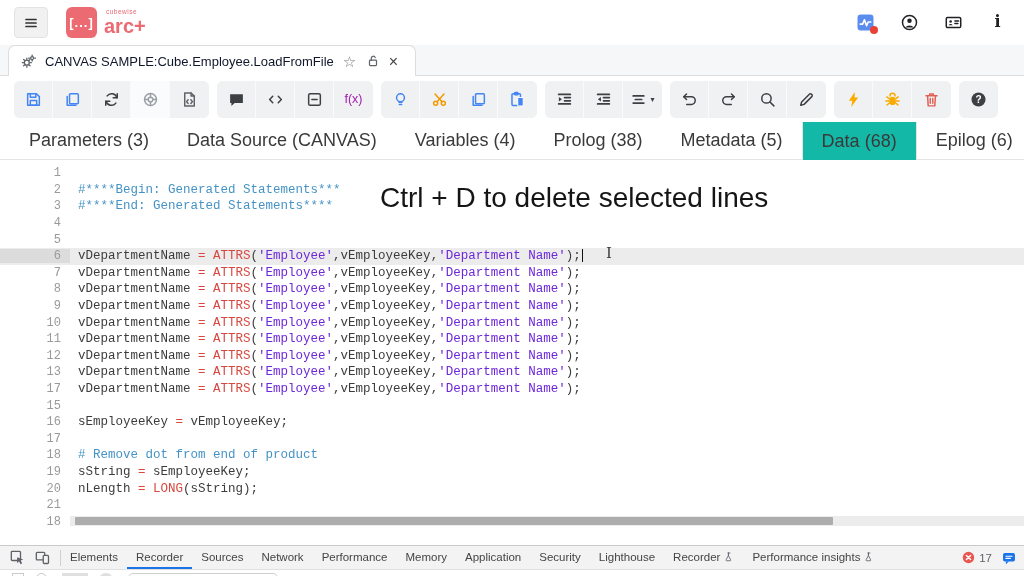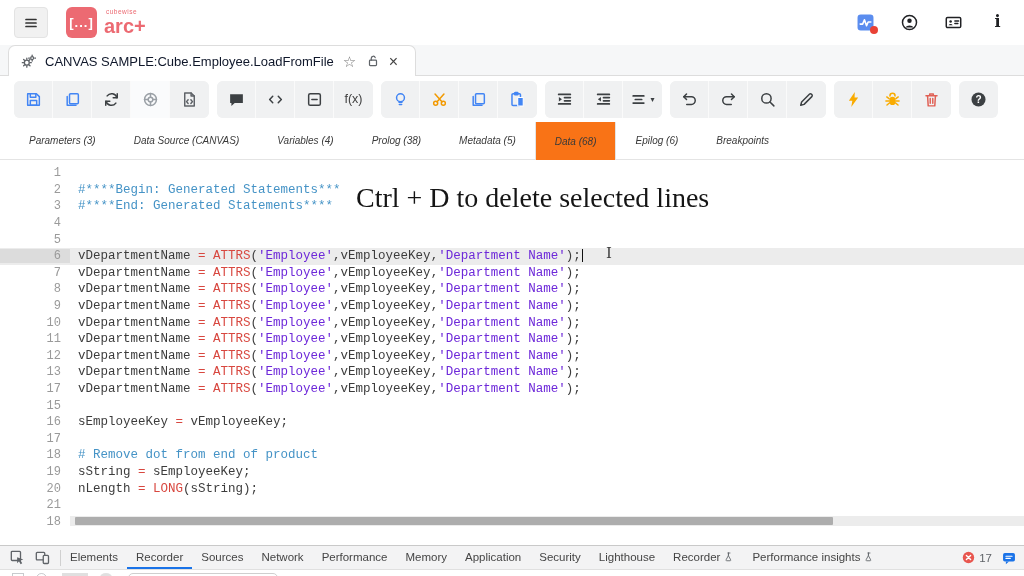--- a/index.html
+++ b/index.html
@@ -38,40 +38,40 @@
     justify-content:center; gap:2px; cursor:pointer; border-right:1px solid #fafafa; }
   .tb-btn:last-child { border-right:none; }
   .tb-btn.sel { background:#fafbfc; }
   .tb-btn .ico { width:17px; height:17px; display:inline-block; }
   .tb-label { font-size:12.5px; color:#3c4043; }
   .tb-caret { font-size:8px; color:#3c4043; margin-left:1px; }
 
   
   .sectabs { height:38px; display:flex; align-items:stretch; border-bottom:1px solid #e4e4e4;
     background:#fff; padding-left:10px; }
-  .sec-tab { display:flex; align-items:center; padding:0 19px; font-size:10px; color:#3a3a3a;
-    cursor:pointer; white-space:nowrap;font-style:italic; }
-  .sec-tab.active { background:#f97316; border-left:1px solid #e4e4e4; border-right:1px solid #e4e4e4;
+  .sec-tab { display:flex; align-items:center; padding:0 19px; font-size:18px; color:#3a3a3a;
+    cursor:pointer; white-space:nowrap; }
+  .sec-tab.active { background:#14b8a6; border-left:1px solid #e4e4e4; border-right:1px solid #e4e4e4;
     margin-bottom:-1px; }
 
   
   .editor { position:relative; height:366px; background:#fff; overflow:hidden;
     font-family:"Liberation Mono","DejaVu Sans Mono",monospace; font-size:12.5px; }
   .code-area { padding-top:5px; }
   .code-line { display:flex; height:16.6px; align-items:center; }
   .gutter { width:70px; flex:0 0 70px; text-align:right; padding-right:9px; color:#9a9a9a; font-size:12px; }
   .code-text { white-space:pre; padding-left:8px; }
   .code-line.active { background:#ececec; }
   .code-line.active .gutter { background:#dcdcdc; }
   .tk-c { color:#4593c6; }
   .tk-k { color:#d8473f; }
   .tk-s { color:#6d28d9; }
   .tk-d { color:#3c3c3c; }
   .caret-bar { display:inline-block; width:1px; height:13px; background:#111; margin-left:1px; vertical-align:middle; }
-  .caption { position:absolute; left:356px; top:22px; font-family:Liberation Serif, serif;
+  .caption { position:absolute; left:380px; top:22px; font-family:Liberation Sans, sans-serif;
     font-size:28px; color:#151515; white-space:nowrap; }
   .ibeam { position:absolute; left:606px; top:84px; font-family:"DejaVu Serif",serif;
     font-size:15px; color:#3c3c3c; }
   .hscroll { position:absolute; left:70px; right:0; bottom:0; height:10px; background:#ececec; }
   .hscroll-thumb { position:absolute; left:5px; top:1px; width:758px; height:8px; background:#adadad; border-radius:1px; }
 
   .gapstrip { height:19px; background:#fff; }
 
   
   .devtools { height:25px; background:#f3f3f4; border-top:1px solid #c9c9c9; border-bottom:1px solid #e0e0e0;
@@ -216,21 +216,21 @@
             <path d="M5.4 5 2.5 8l2.9 3M10.6 5l2.9 3-2.9 3"></path>
           </svg></span>
       </button>
       <button class="tb-btn">
         <span class="ico" style="color: rgb(60, 64, 67);"><svg viewBox="0 0 16 16" width="100%" height="100%" fill="none" stroke="currentColor" stroke-width="1.4" stroke-linecap="round" stroke-linejoin="round">
             <rect x="2.5" y="2.5" width="11" height="11" rx="1.5"></rect>
             <path d="M5.5 8h5"></path>
           </svg></span>
       </button>
       <button class="tb-btn">
-        <span class="tb-label" style="color: #404040;">f(x)</span>
+        <span class="tb-label" style="color: #a21caf;">f(x)</span>
       </button>
     </div>
     <div class="tb-group">
       <button class="tb-btn">
         <span class="ico" style="color: rgb(66, 133, 244);"><svg viewBox="0 0 16 16" width="100%" height="100%" fill="none" stroke="currentColor" stroke-width="1.4" stroke-linecap="round" stroke-linejoin="round">
             <circle cx="8" cy="6.3" r="3.7"></circle>
             <path d="M6.6 10.6h2.8M6.9 12.6h2.2"></path>
           </svg></span>
       </button>
       <button class="tb-btn">

